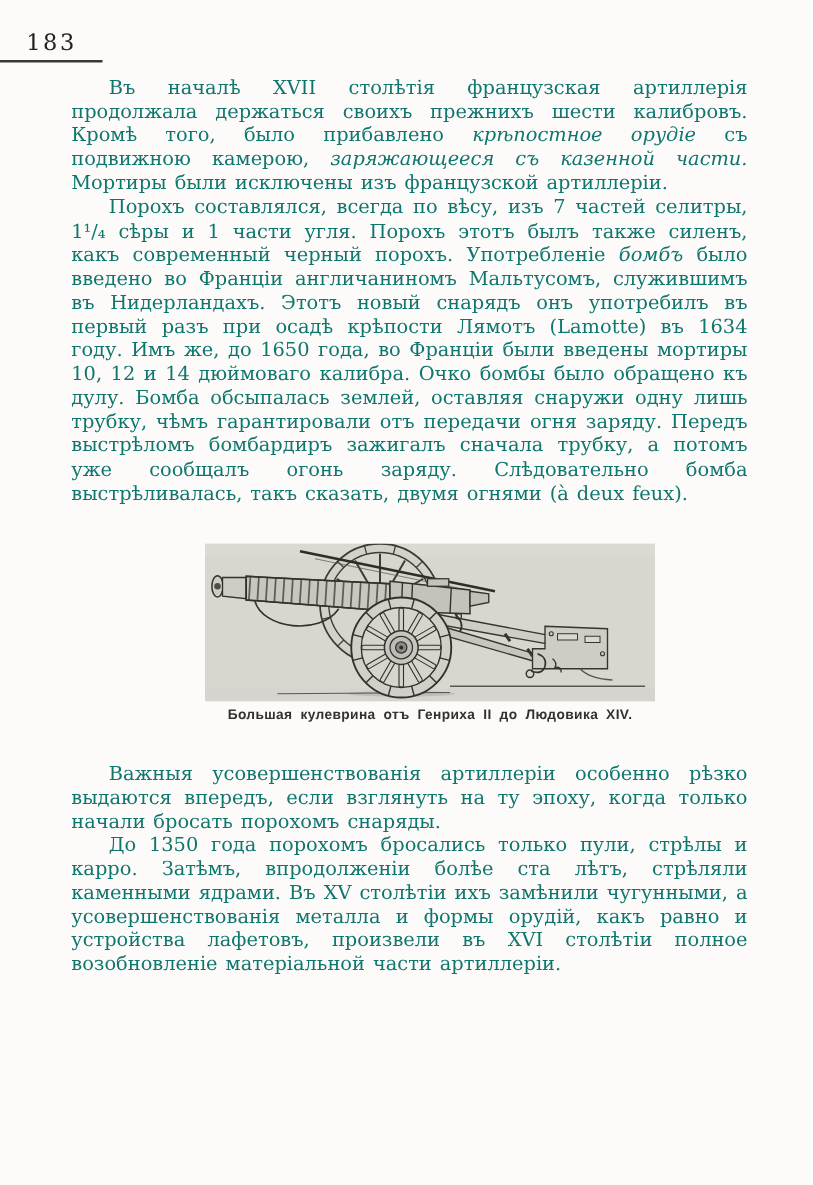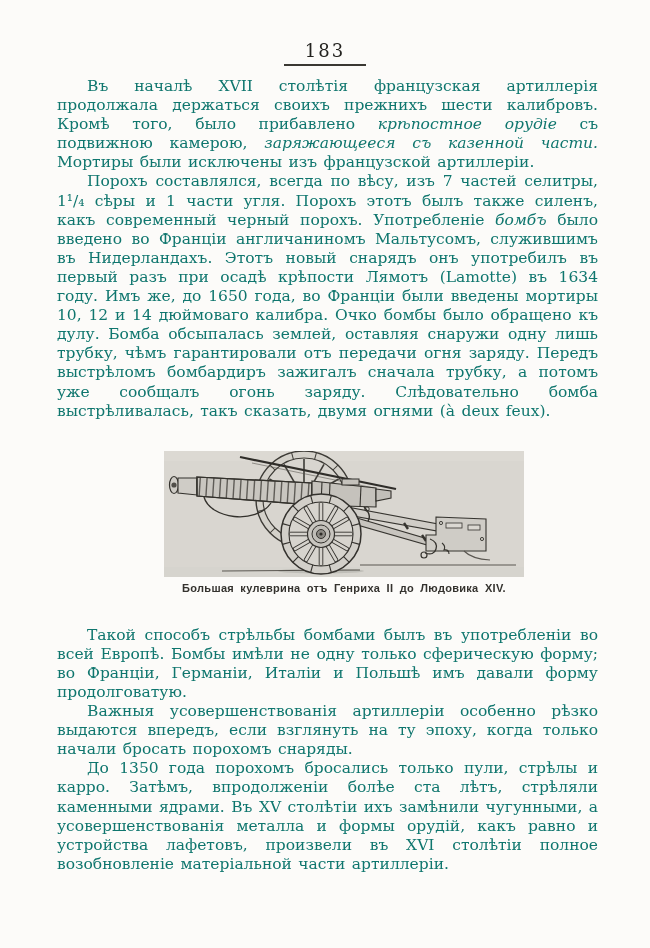--- a/index.html
+++ b/index.html
@@ -7,22 +7,22 @@
     position: relative;
     width: 650px;
     height: 948px;
     margin: 0 auto;
     background: #fcfbf9;
     overflow: hidden;
     font-family: "DejaVu Serif", serif;
     color: #1c1b19;
   }
   .pagenum-row {
-    padding-top: 41px;
-    text-align: center;
+    padding-top: 25px;
+    text-align: left;
   }
   .page-number {
     display: inline-block;
     font-size: 18px;
     line-height: 20px;
     letter-spacing: 2px;
     color: #23221f;
     padding: 0 21px 3px 21px;
     border-bottom: 2px solid #3a3833;
   }
@@ -209,19 +209,18 @@
             <circle r="9" fill="#bfbcb6" stroke-width="1"></circle>
             <circle r="4.5" fill="#8d8a84" stroke-width="1"></circle>
             <circle r="1.6" fill="#2f2d29" stroke="none"></circle>
           </g>
         </svg>
       </div>
       <figcaption class="caption">Большая кулеврина отъ Генриха II до Людовика XIV.</figcaption>
     </figure>
 
     <div id="paras-after">
-        <p class="para"><span>Такой способъ стрѣльбы бомбами былъ въ употребленіи во всей Европѣ. Бомбы имѣли не одну только сферическую форму; во Франціи, Германіи, Италіи и Польшѣ имъ давали форму продолговатую.</span></p>
         <p class="para"><span>Важныя усовершенствованія артиллеріи особенно рѣзко выдаются впередъ, если взглянуть на ту эпоху, когда только начали бросать порохомъ снаряды.</span></p>
         <p class="para"><span>До 1350 года порохомъ бросались только пули, стрѣлы и карро. Затѣмъ, впродолженіи болѣе ста лѣтъ, стрѣляли каменными ядрами. Въ XV столѣтіи ихъ замѣнили чугунными, а усовершенствованія металла и формы орудій, какъ равно и устройства лафетовъ, произвели въ XVI столѣтіи полное возобновленіе матеріальной части артиллеріи.</span></p>
       </div>
 
   </div>
 </div>
 
 </body></html>

